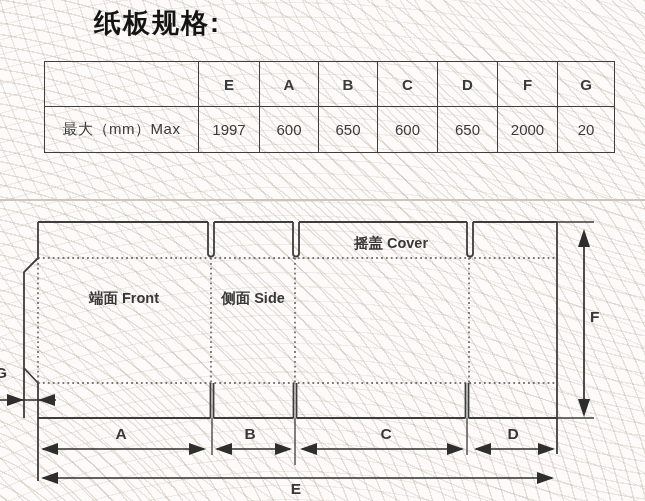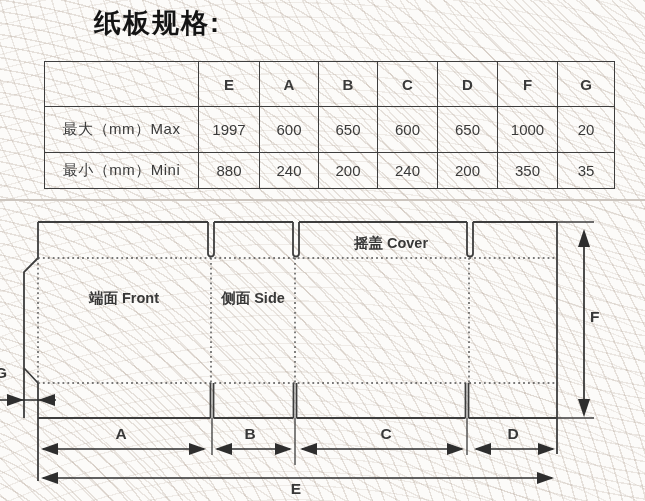--- a/index.html
+++ b/index.html
@@ -83,32 +83,22 @@
     <th>F</th>
     <th>G</th>
   </tr>
   <tr class="rmax">
     <td class="rowlabel">最大（mm）Max</td>
     <td>1997</td>
     <td>600</td>
     <td>650</td>
     <td>600</td>
     <td>650</td>
-    <td>1000</td>
+    <td>2000</td>
     <td>20</td>
-  </tr>
-  <tr class="rmin">
-    <td class="rowlabel">最小（mm）Mini</td>
-    <td>880</td>
-    <td>240</td>
-    <td>200</td>
-    <td>240</td>
-    <td>200</td>
-    <td>350</td>
-    <td>35</td>
   </tr>
 </tbody>
   </table>
 
 <svg class="diagram" viewBox="0 0 645 296">
 
   <g fill="none" stroke="#3d3d3d" stroke-width="1.8">
     <path d="M38 17 H208 M214 17 H293 M299 17 H467 M473 17 H557"></path>
     <path d="M208 17 V48.5 A3 3 0 0 0 214 48.5 V17 M293 17 V48.5 A3 3 0 0 0 299 48.5 V17 M467 17 V48.5 A3 3 0 0 0 473 48.5 V17"></path>
     <path d="M38 17 V53 M38 178 V276"></path>

